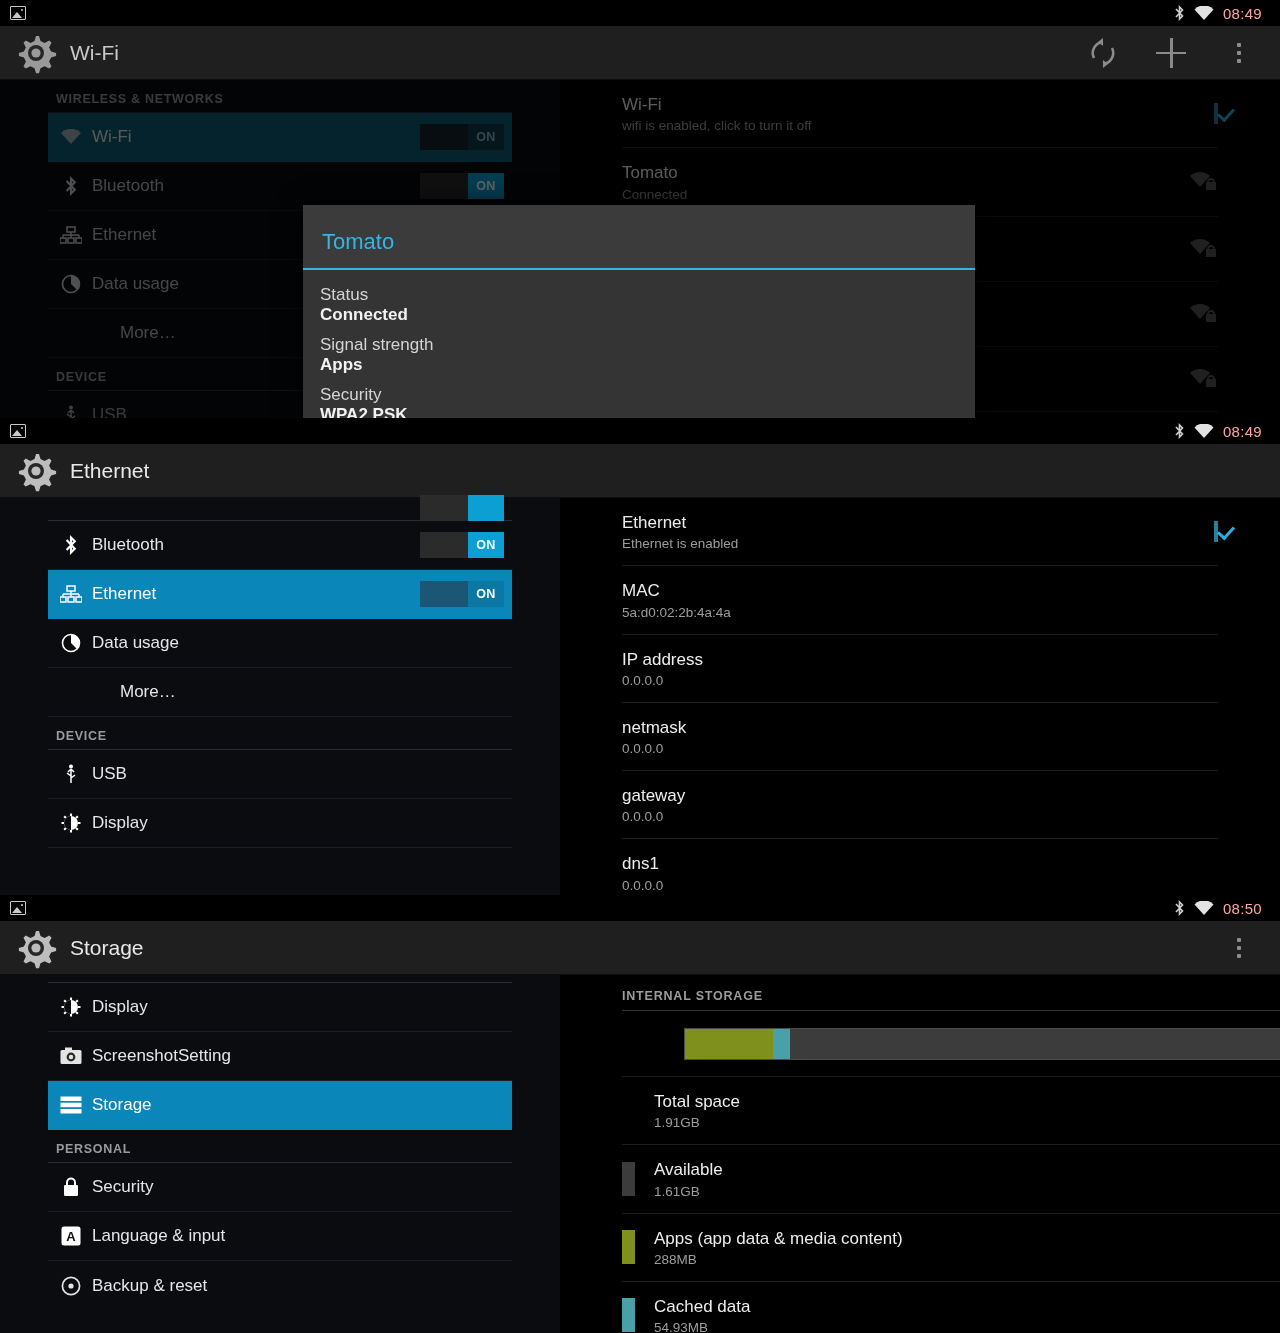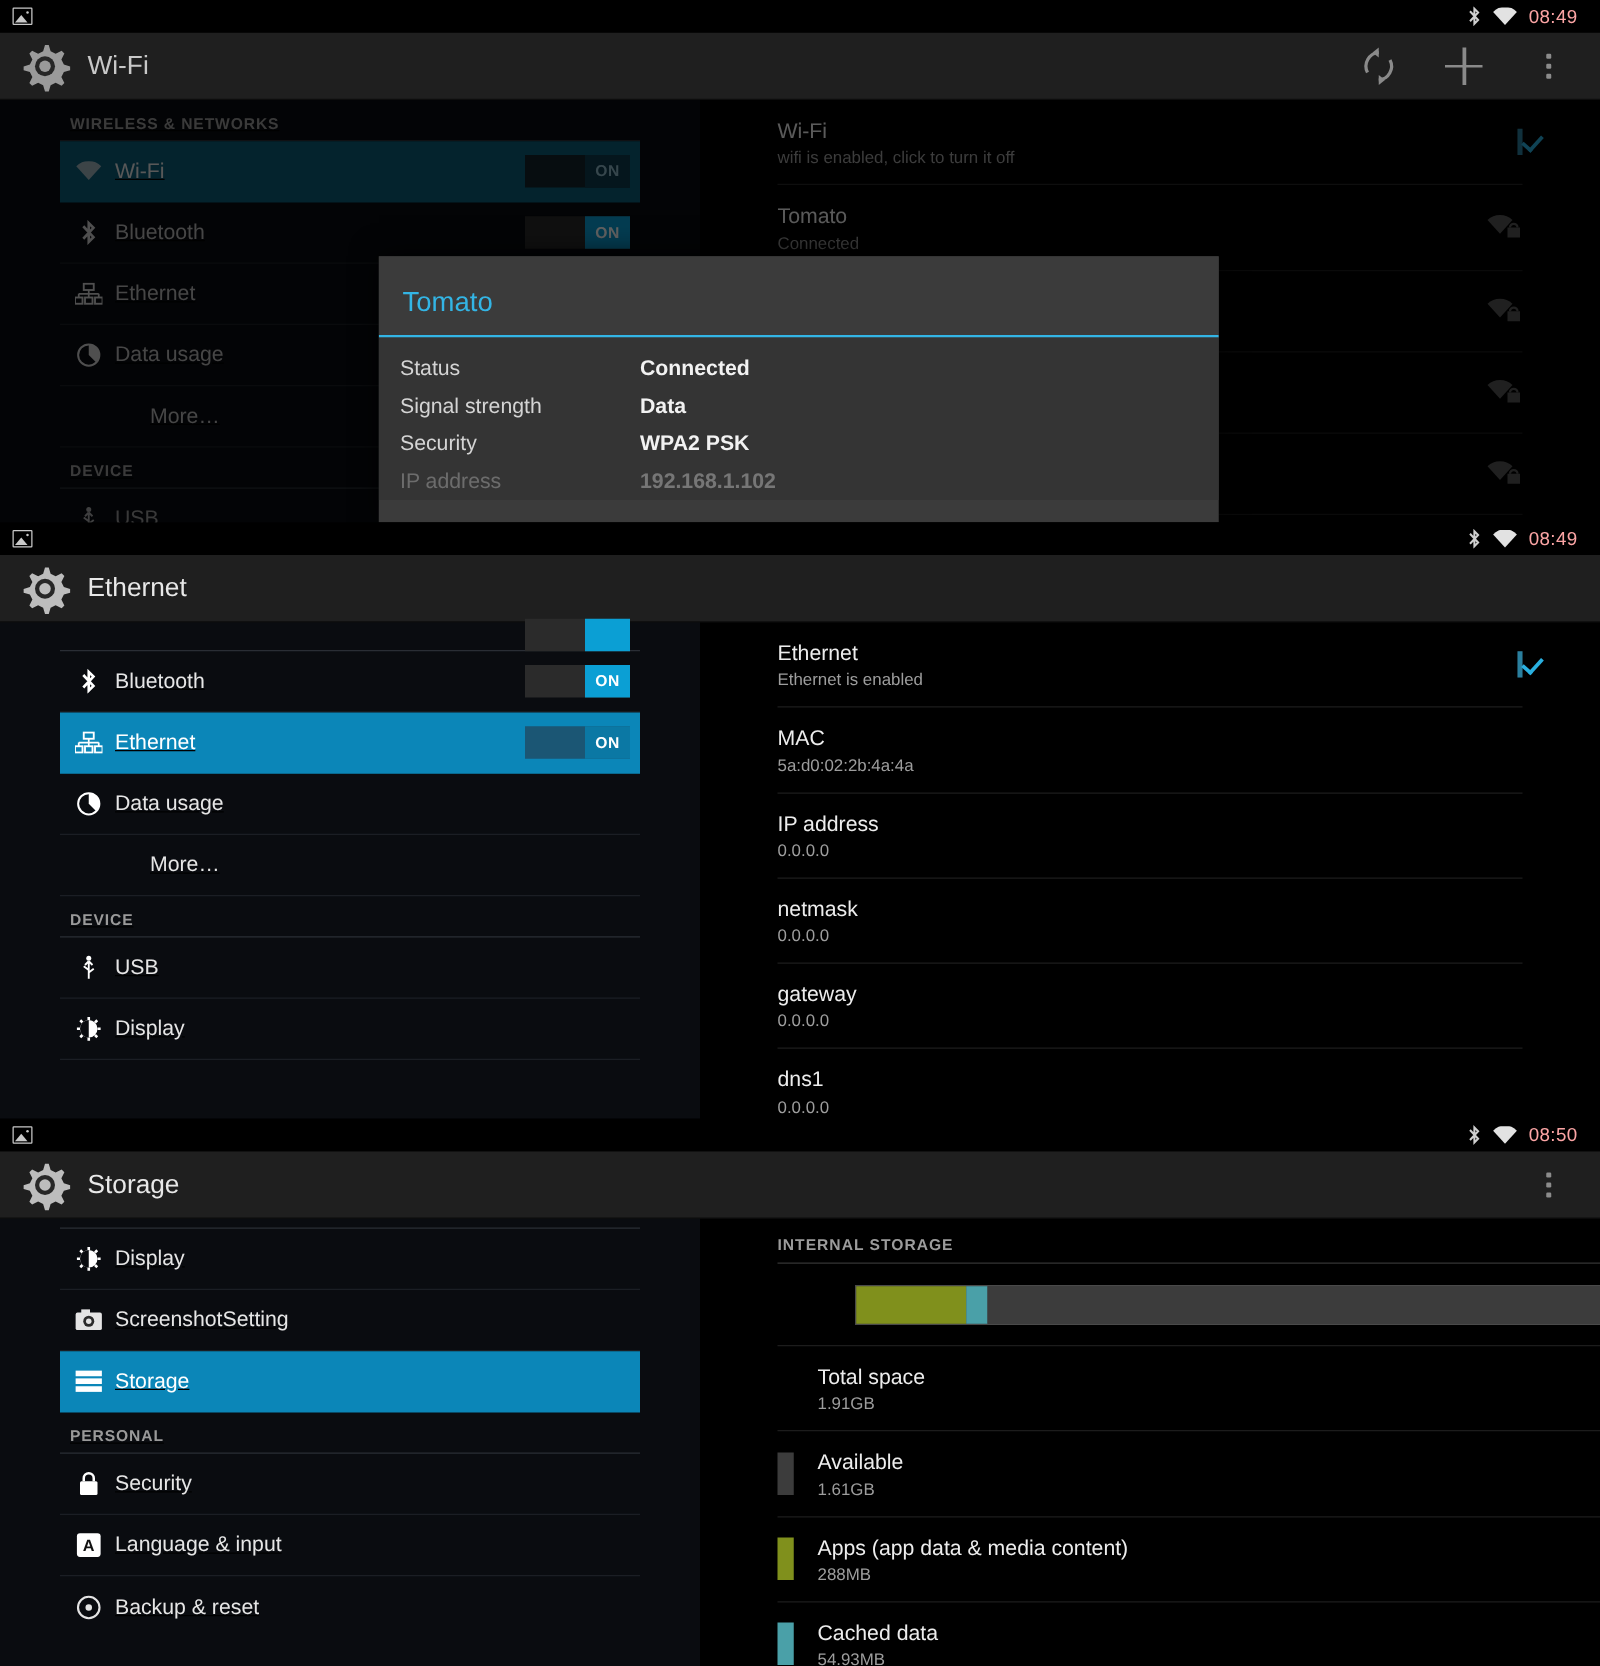--- a/index.html
+++ b/index.html
@@ -47,21 +47,21 @@
     content:""; position:absolute; background:#8a8a8a;
   }
   .icon-plus:before { left: 2px; top: 16px; width: 30px; height: 2.5px; }
   .icon-plus:after  { top: 2px; left: 16px; height: 30px; width: 2.5px; }
 
   .icon-dots { display:flex; flex-direction:column; align-items:center; justify-content:center; gap:4px; }
   .icon-dots i { width: 4px; height: 4px; background: #8c8c8c; display:block; border-radius:1px; }
 
   
   .body { display: flex; width: 1280px; }
-  .left-pane { width: 560px; flex: 0 0 560px; background: #0a0c10; position: relative; text-decoration: underline; }
+  .left-pane { width: 560px; flex: 0 0 560px; background: #0a0c10; position: relative; }
   .right-pane { flex: 1; background: #000; position: relative; }
 
   .section-head {
     color: #9a9a9a; font-size: 12.5px; font-weight: bold; letter-spacing: .7px;
     padding: 12px 0 6px 56px; border-bottom: 1px solid #2a2e35; margin: 0 48px 0 48px;
     padding-left: 8px;
   }
   .lrow {
     display: flex; align-items: center; height: 49px; margin: 0 48px;
     border-bottom: 1px solid #1b1e24; padding: 0 8px; cursor: pointer;
@@ -112,21 +112,21 @@
   .scrim { position: absolute; inset: 0; background: rgba(0,0,0,.62); }
   .dialog {
     position: absolute; left: 303px; top: 205px; width: 672px; height: 213px;
     background: #3b3b3b; box-shadow: 0 0 22px rgba(0,0,0,.8); overflow: hidden;
   }
   .dialog .dlg-title {
     color: #33b5e5; font-size: 22px; padding: 24px 0 0 19px; height: 65px;
     border-bottom: 2px solid #33b5e5; background: #3b3b3b;
   }
   .dialog .dlg-body { background: #343434; padding: 10px 0 0 0; }
-  .dlg-line { display: flex; padding: 5px 0 5px 17px; }
+  .dlg-line { display: flex; padding: 5px 0 5px 17px; flex-direction: column; }
   .dlg-line .k { color: #d4d4d4; font-size: 17px; width: 192px; }
   .dlg-line .v { color: #f2f2f2; font-size: 17px; font-weight: bold; }
   .dlg-line.cut { opacity: .35; }
 
   
   .storage-bar-wrap { margin: 0 62px; padding: 17px 0 16px 0; border-bottom: 1px solid #1c1c1c; }
   .storage-bar {
     margin-left: 62px; height: 32px; background: #3b3b3b; display: flex; width: 600px;
     border: 1px solid #4a4a4a;
   }
@@ -335,21 +335,21 @@
 
   <div class="dialog">
     <div class="dlg-title">Tomato</div>
     <div class="dlg-body">
       <div class="dlg-line">
         <span class="k">Status</span>
         <span class="v">Connected</span>
       </div>
       <div class="dlg-line">
         <span class="k">Signal strength</span>
-        <span class="v">Data</span>
+        <span class="v">Apps</span>
       </div>
       <div class="dlg-line">
         <span class="k">Security</span>
         <span class="v">WPA2 PSK</span>
       </div>
       <div class="dlg-line cut">
         <span class="k">IP address</span>
         <span class="v">192.168.1.102</span>
       </div>
     </div>

